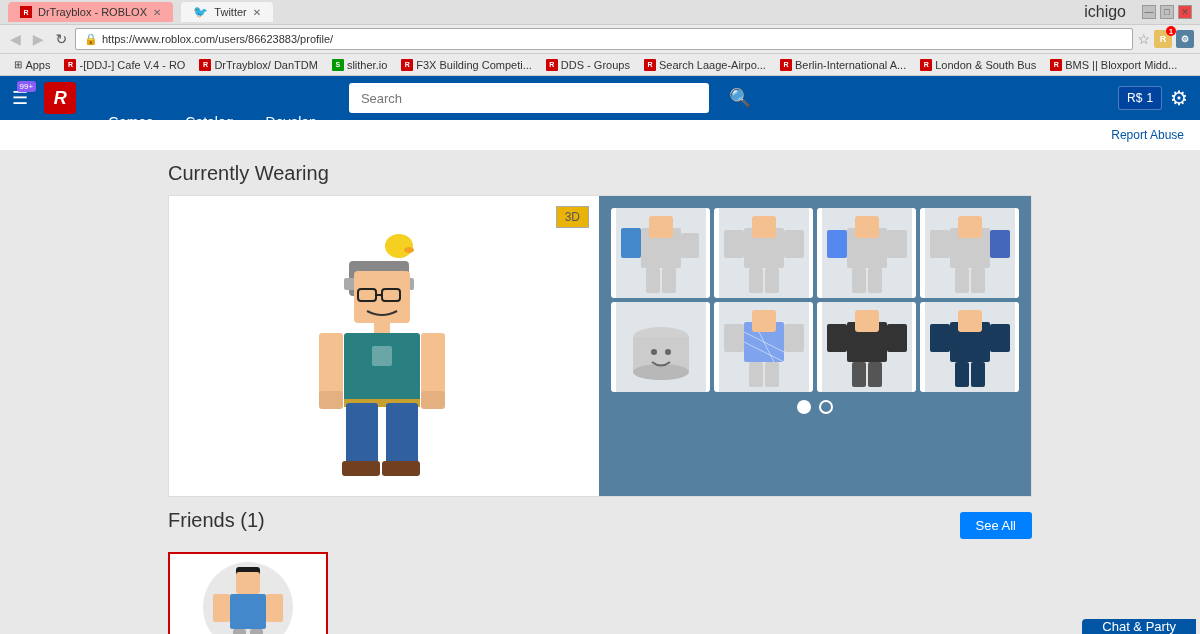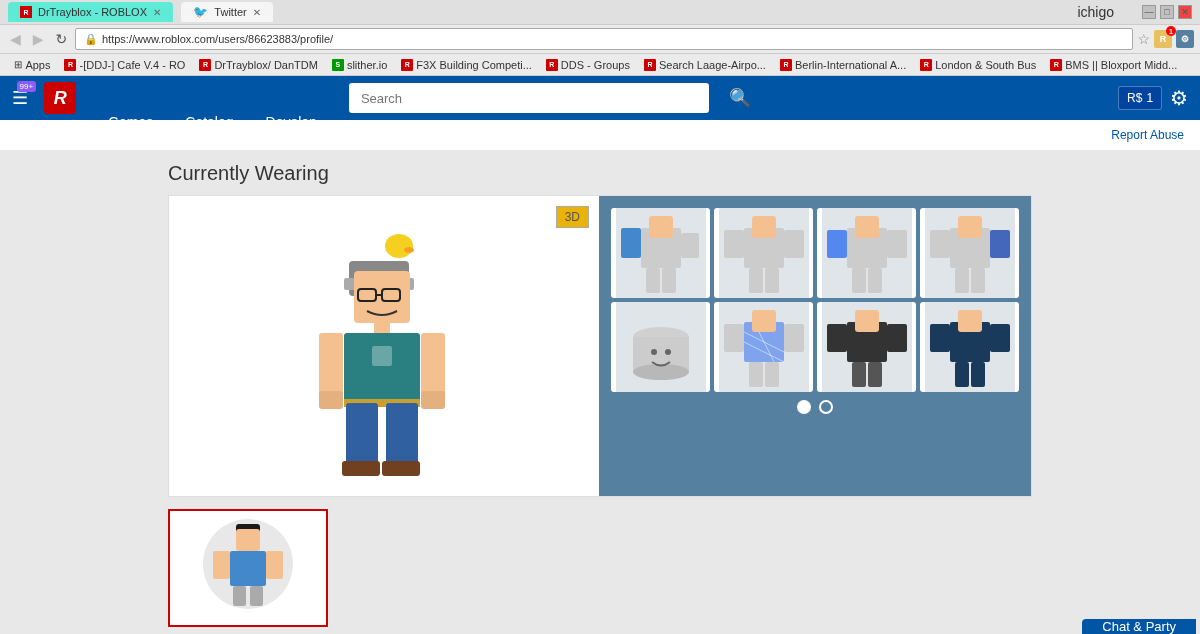--- a/index.html
+++ b/index.html
@@ -1,21 +1,21 @@
 <!DOCTYPE html>
 <html><head>
   <meta charset="utf-8">
   <style>
     * { margin: 0; padding: 0; box-sizing: border-box; }
     body { font-family: Arial, sans-serif; font-size: 13px; background: #e8e8e8; width: 1200px; height: 634px; overflow: hidden; }
 
     
     .browser-chrome { background: #d5d5d5; }
     .title-bar { background: #e0e0e0; height: 24px; display: flex; align-items: center; padding: 0 8px; gap: 8px; }
-    .tab-inactive { background: #5eead4; border-radius: 4px 4px 0 0; padding: 4px 12px; font-size: 11px; display: flex; align-items: center; gap: 6px; color: #333; height: 20px; }
+    .tab-inactive { background: #fca5a5; border-radius: 4px 4px 0 0; padding: 4px 12px; font-size: 11px; display: flex; align-items: center; gap: 6px; color: #333; height: 20px; }
     .tab-active { background: #f5f5f5; border-radius: 4px 4px 0 0; padding: 4px 12px; font-size: 11px; display: flex; align-items: center; gap: 6px; color: #333; height: 20px; }
     .tab-close { font-size: 10px; color: #666; cursor: pointer; }
     .twitter-bird { color: #1da1f2; font-size: 12px; }
     .window-controls { margin-left: auto; display: flex; gap: 4px; align-items: center; font-size: 11px; color: #555; }
     .win-btn { width: 14px; height: 14px; background: #c0c0c0; border: 1px solid #999; display: flex; align-items: center; justify-content: center; font-size: 9px; cursor: pointer; }
 
     .nav-bar { background: #ebebeb; height: 30px; display: flex; align-items: center; padding: 0 6px; gap: 4px; border-top: 1px solid #ccc; border-bottom: 1px solid #ccc; }
     .nav-btn { background: none; border: none; font-size: 14px; color: #555; cursor: pointer; padding: 2px 4px; }
     .nav-btn:disabled { color: #bbb; }
     .address-bar { flex: 1; height: 22px; border: 1px solid #aaa; border-radius: 2px; padding: 0 8px; font-size: 11px; background: white; display: flex; align-items: center; gap: 4px; }
@@ -79,21 +79,21 @@
       <span style="width:12px;height:12px;background:#c00;display:inline-flex;align-items:center;justify-content:center;color:white;font-size:7px;font-weight:bold;">R</span>
       <span>DrTrayblox - ROBLOX</span>
       <span class="tab-close">✕</span>
     </div>
     <div class="tab-active">
       <span class="twitter-bird">🐦</span>
       <span>Twitter</span>
       <span class="tab-close">✕</span>
     </div>
     <div class="window-controls">
-      <span style="font-size:14px;color:#333;margin-right:24px;">ichigo</span>
+      <span style="font-size:16px;color:#333;margin-right:12px;">ichigo</span>
       <div class="win-btn">—</div>
       <div class="win-btn">□</div>
       <div class="win-btn" style="background:#e44;">✕</div>
     </div>
   </div>
 
   <div class="nav-bar">
     <button class="nav-btn" disabled="">◀</button>
     <button class="nav-btn" disabled="">▶</button>
     <button class="nav-btn">↻</button>
@@ -337,20 +337,24 @@
         </div>
         <div class="dot-indicators">
           <div class="dot active"></div>
           <div class="dot inactive"></div>
         </div>
       </div>
     </div>
   </div>
 
   <div class="friends-section">
+    <div class="friends-header">
+      <div class="section-title">Friends (1)</div>
+      <button class="see-all-btn">See All</button>
+    </div>
     <div class="friend-card">
       <div class="friend-avatar-circle">
 
         <svg width="80" height="90" viewBox="0 0 80 90">
           <rect x="28" y="5" width="24" height="22" rx="3" fill="#1a1a1a"></rect>
           <rect x="28" y="10" width="24" height="22" rx="3" fill="#f5c090"></rect>
           <rect x="22" y="32" width="36" height="35" rx="2" fill="#4488cc"></rect>
           <rect x="5" y="32" width="17" height="28" rx="2" fill="#f5c090"></rect>
           <rect x="58" y="32" width="17" height="28" rx="2" fill="#f5c090"></rect>
           <rect x="25" y="67" width="13" height="20" rx="2" fill="#aaaaaa"></rect>

